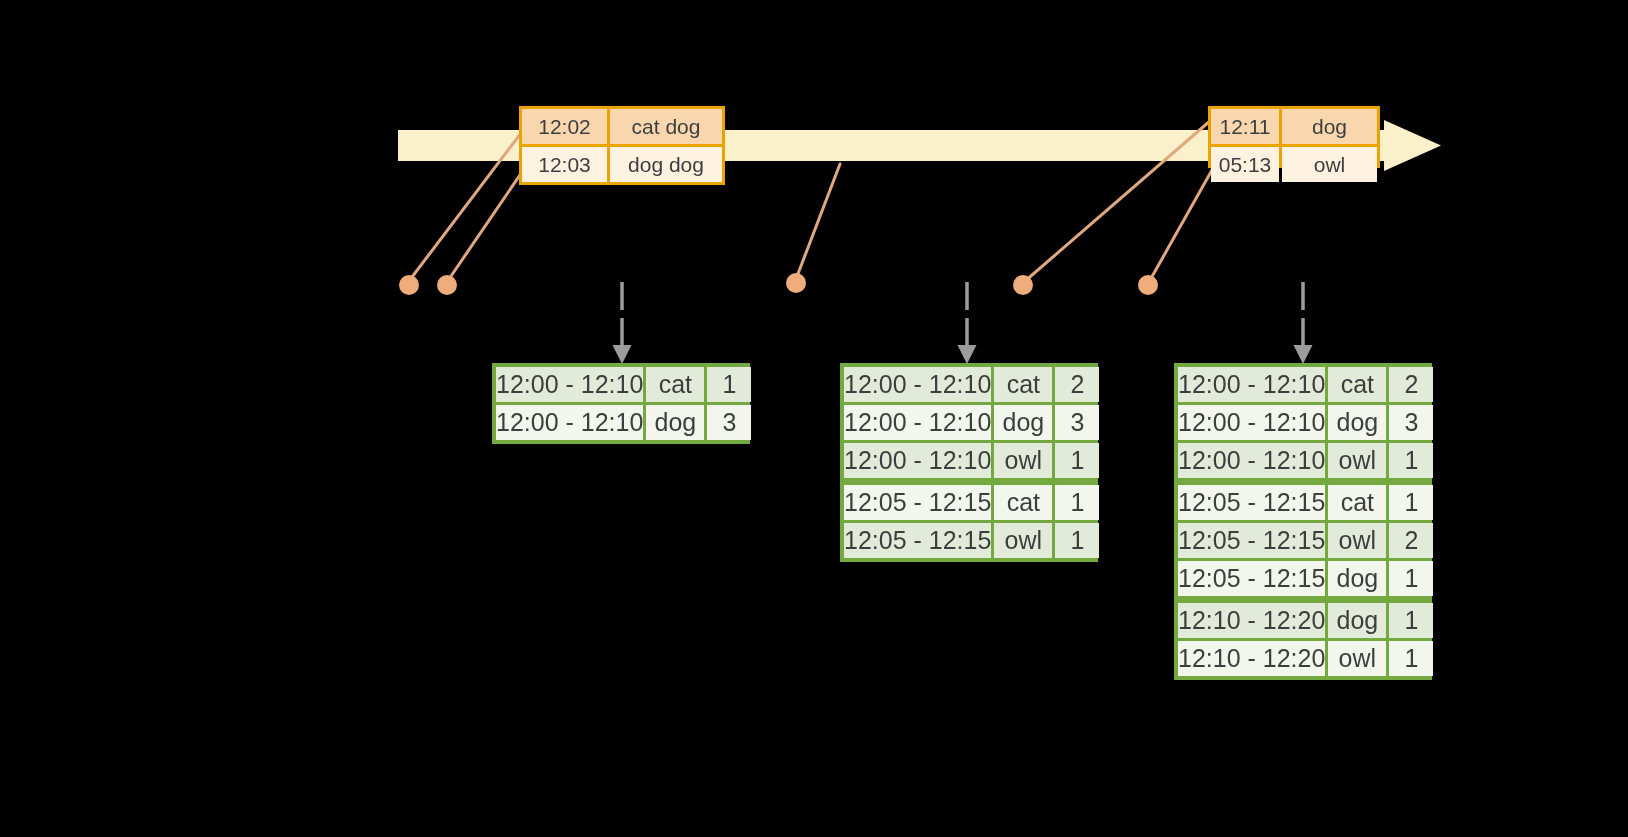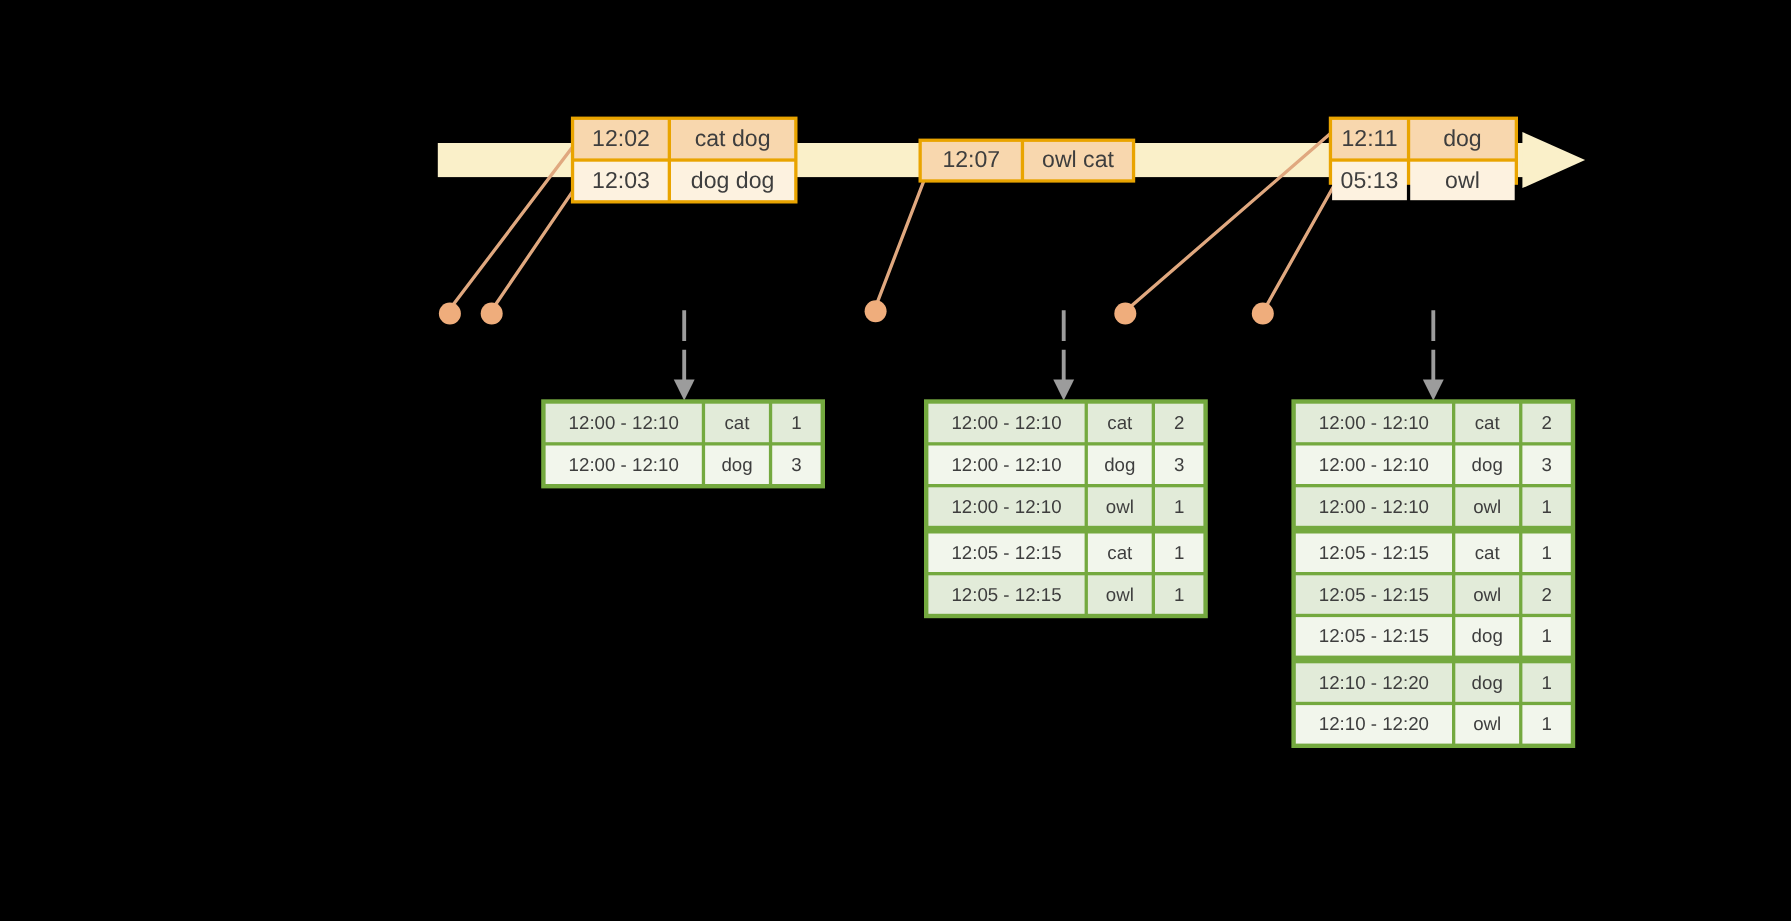--- a/index.html
+++ b/index.html
@@ -22,21 +22,21 @@
     font-size:21px;color:var(--text);white-space:nowrap;}
   .fill-dark{background:var(--event-fill-dark);}
   .fill-light{background:var(--event-fill-light);text-align:center;}
   .result-table{
     position:absolute;display:flex;flex-direction:column;gap:3px;padding:4px;
     background:var(--table-border);box-sizing:border-box;z-index:2;
   }
   .t-row{display:grid;grid-template-columns:1fr 58px 44px;gap:3px;height:35px;flex:none;}
   .t-row.group-break{margin-top:4px;}
   .t-cell{display:flex;align-items:center;justify-content:center;
-    font-size:17px;color:var(--text);white-space:nowrap;}
+    font-size:25px;color:var(--text);white-space:nowrap;}
   .row-dark .t-cell{background:var(--row-fill-dark);}
   .row-light .t-cell{background:var(--row-fill-light);}
 </style>
 </head>
 <body>
 
 <div id="canvas">
 
   <svg class="overlay" width="1628" height="837">
 
@@ -71,24 +71,20 @@
     </g>
   </svg>
 
   <div class="event-box" style="left:519px;top:63px;width:206px;height:79px;grid-template-columns:85px 1fr;">
       <div class="ebox-cell fill-dark">12:02</div>
       <div class="ebox-cell fill-dark">cat dog</div>
       <div class="ebox-cell fill-light">12:03</div>
       <div class="ebox-cell fill-light">dog dog</div>
     </div>
 
-  <div class="event-box" style="left:835px;top:83px;width:197px;height:40px;grid-template-columns:90px 1fr;grid-auto-rows:34px;">
-      <div class="ebox-cell fill-dark">12:07</div>
-      <div class="ebox-cell fill-dark">owl cat</div>
-    </div>
 
   <div class="event-box" style="left:1208px;top:63px;width:172px;height:62px;grid-template-columns:68px 1fr;">
       <div class="ebox-cell fill-dark">12:11</div>
       <div class="ebox-cell fill-dark">dog</div>
       <div class="ebox-cell fill-light">05:13</div>
       <div class="ebox-cell fill-light">owl</div>
     </div>
 
   <div class="result-table" style="left:492px;top:320px;width:258px;">
       <div class="t-row row-dark">

